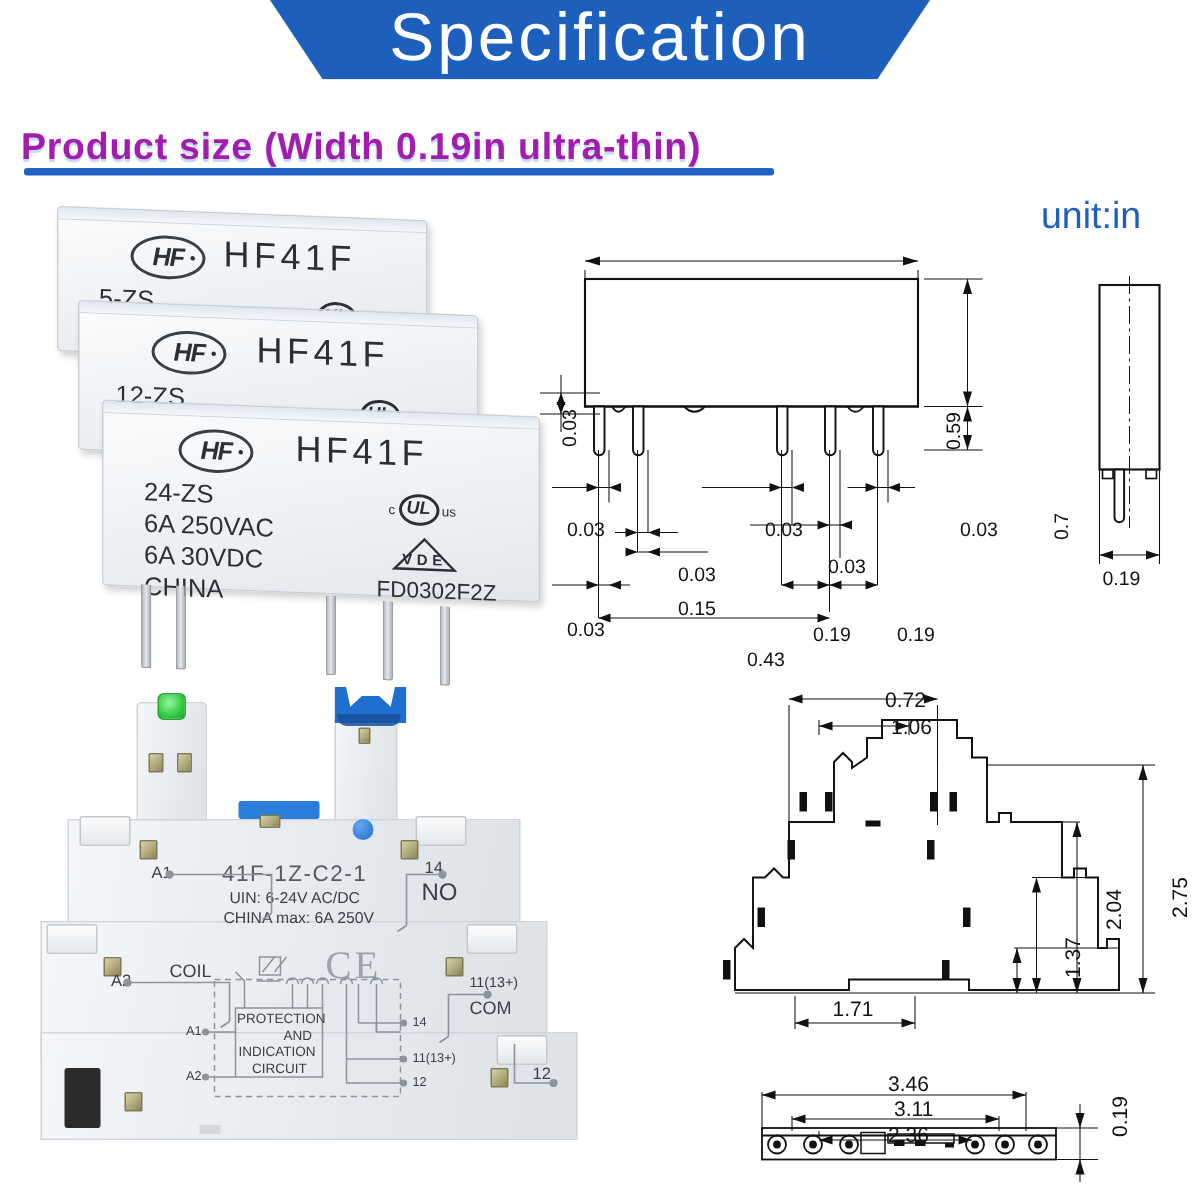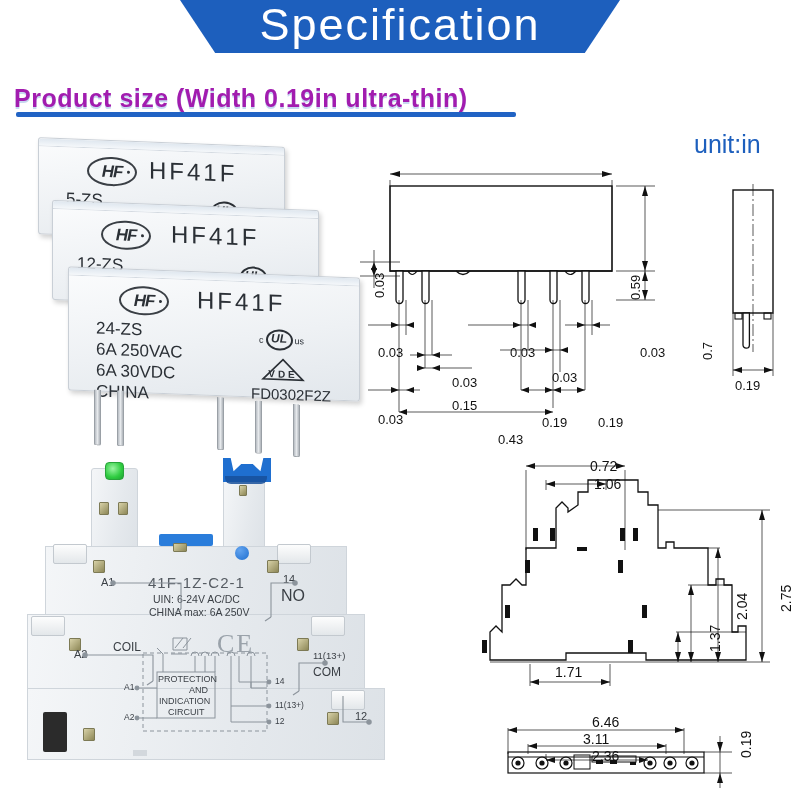--- a/index.html
+++ b/index.html
@@ -514,16 +514,16 @@
     <polygon points="38,30 47,27 47,33"></polygon>
       <polygon points="214,30 205,27 205,33"></polygon>
     <polygon points="58,46 67,43 67,49"></polygon>
       <polygon points="196,46 187,43 187,49"></polygon>
     <polygon points="76,60 85,57 85,63"></polygon>
       <polygon points="178,60 169,57 169,63"></polygon>
     <polygon points="250,52 247,42 253,42"></polygon>
       <polygon points="250,73 247,83 253,83"></polygon>
   </g>
 </svg>
-<div class="dim-txt" style="left:592px;top:714px;font-size:14px;">6.46</div>
-<div class="dim-txt" style="left:583px;top:731px;font-size:14px;">3.11</div>
+<div class="dim-txt" style="left:592px;top:714px;font-size:14px;">3.46</div>
+<div class="dim-txt" style="left:596px;top:731px;font-size:14px;">3.11</div>
 <div class="dim-txt" style="left:592px;top:748px;font-size:14px;">2.36</div>
 <div class="dim-txt vert" style="left:738px;top:758px;font-size:14px;">0.19</div>
 
 </body></html>

